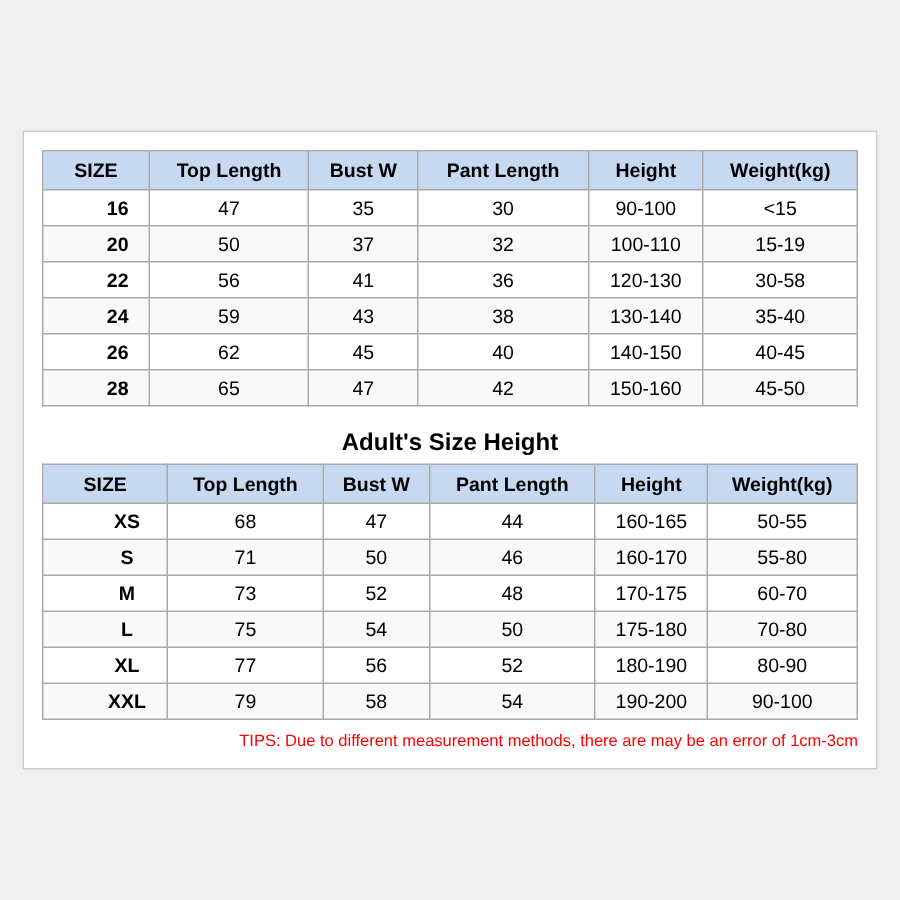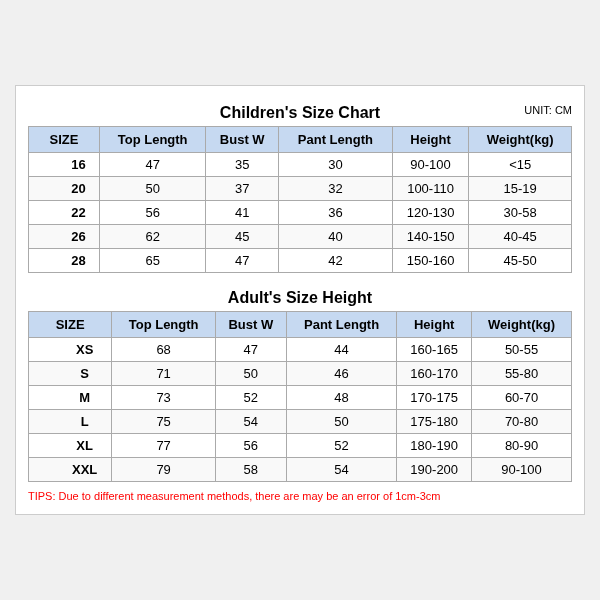--- a/index.html
+++ b/index.html
@@ -53,38 +53,34 @@
       background-color: #f9f9f9;
     }
     tr:nth-child(odd) td {
       background-color: #ffffff;
     }
     .size-col {
       font-weight: bold;
       padding-left: 33px;
     }
     .tips {
-      text-align: left;
+      text-align: right;
       font-size: 11px;
       color: red;
       margin-top: 8px;
     }
     .section-gap {
       height: 10px;
     }
   </style>
 </head>
 <body>
 
 <div class="chart-container">
 
-  <div class="section-title">
-    <span>Children's Size Chart</span>
-    <span class="unit-label">UNIT: CM</span>
-  </div>
 
   <table>
     <thead>
       <tr>
         <th>SIZE</th>
         <th>Top Length</th>
         <th>Bust W</th>
         <th>Pant Length</th>
         <th>Height</th>
         <th>Weight(kg)</th>
@@ -109,20 +105,28 @@
         </tr>
         <tr>
           <td class="size-col">22</td>
           <td>56</td>
           <td>41</td>
           <td>36</td>
           <td>120-130</td>
           <td>30-58</td>
         </tr>
         <tr>
+          <td class="size-col">24</td>
+          <td>59</td>
+          <td>43</td>
+          <td>38</td>
+          <td>130-140</td>
+          <td>35-40</td>
+        </tr>
+        <tr>
           <td class="size-col">26</td>
           <td>62</td>
           <td>45</td>
           <td>40</td>
           <td>140-150</td>
           <td>40-45</td>
         </tr>
         <tr>
           <td class="size-col">28</td>
           <td>65</td>

